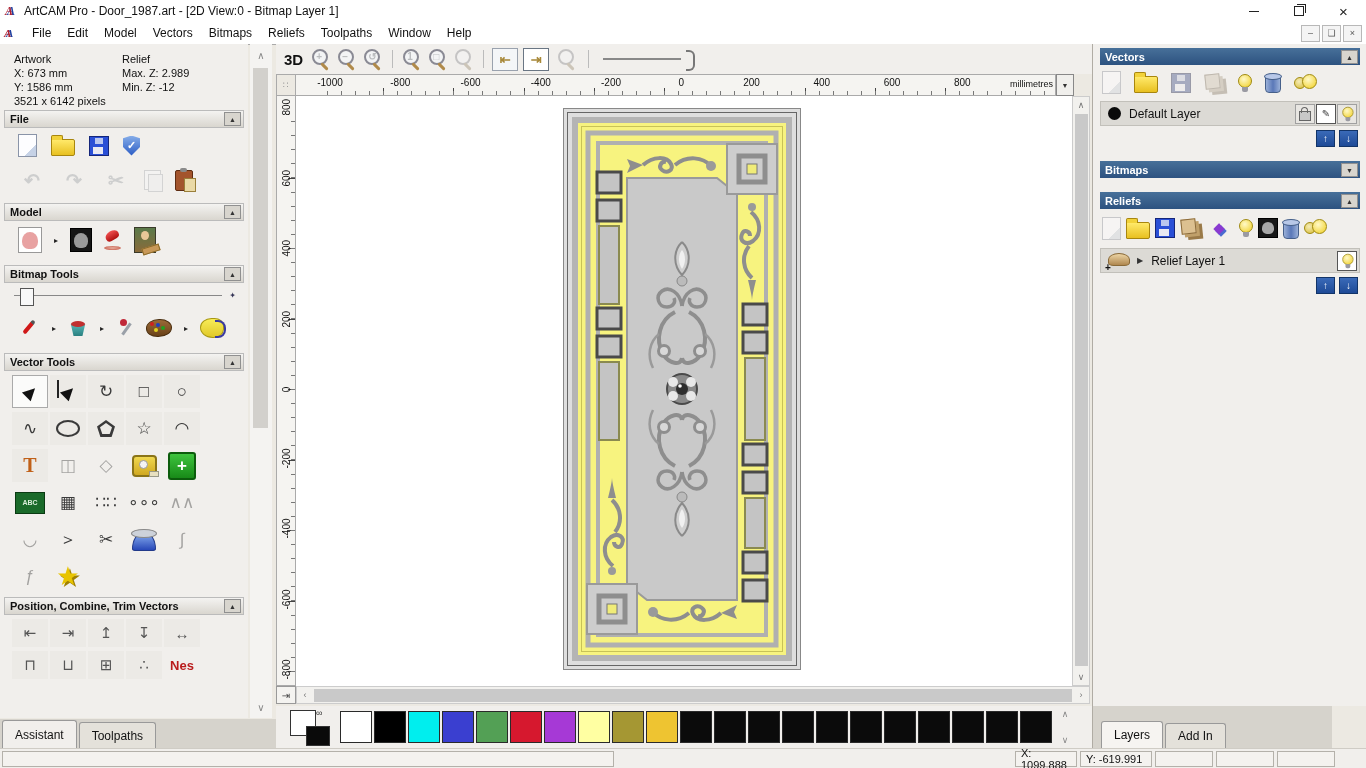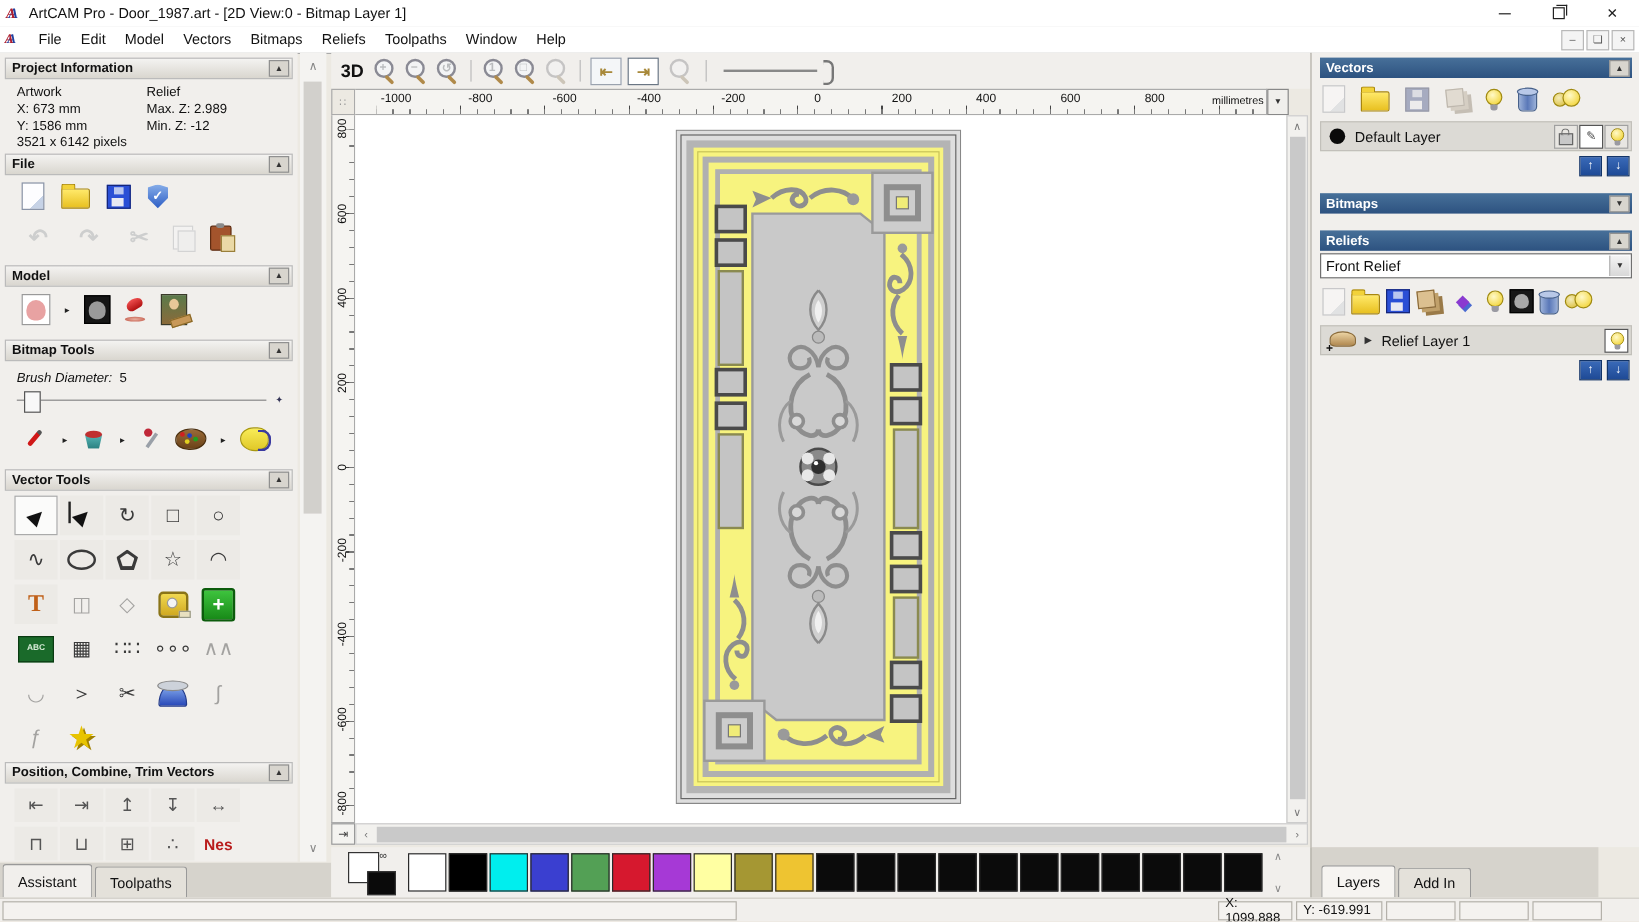--- a/index.html
+++ b/index.html
@@ -224,24 +224,20 @@
       </div>
     <div class="mdibtns">
       <div class="mdibtn">–</div>
       <div class="mdibtn">❏</div>
       <div class="mdibtn">×</div>
     </div>
   </div>
 
   <div id="leftpanel">
     <div style="padding:4px 4px 0 4px;">
-      <div class="sec-h">
-        <span>Project Information</span>
-        <span class="cbt up"></span>
-      </div>
       <div class="pi-grid">
         <div class="pi-row">
             <span class="pi-col1 b">Artwork</span>
             <span class="pi-col2 b">Relief</span>
           </div>
         <div class="pi-row">
             <span class="pi-col1">X: 673 mm</span>
             <span class="pi-col2">Max. Z: 2.989</span>
           </div>
         <div class="pi-row">
@@ -279,24 +275,20 @@
           <div class="ic ic-sketch"></div>
           <div class="ic ic-fly">▸</div>
           <div class="ic ic-sketchdark"></div>
           <div class="ic ic-lamp"></div>
           <div class="ic ic-mona"></div>
         </div>
 
       <div class="sec-h" style="margin-top:8px;">
         <span>Bitmap Tools</span>
         <span class="cbt up"></span>
-      </div>
-      <div class="brushline">
-        <span class="b" style="font-style:italic">Brush Diameter:</span>
-        <span style="margin-left:6px">5</span>
       </div>
       <div class="slider">
         <div class="track"></div>
         <div class="handle"></div>
         <div class="spark">✦</div>
       </div>
       <div class="icrow tight" style="padding-top:10px">
           <div class="ic ic-brush"></div>
           <div class="ic ic-fly">▸</div>
           <div class="ic ic-bucket"></div>
@@ -603,24 +595,20 @@
 
       <div class="bh" style="margin-top:14px">
         <span>Bitmaps</span>
         <span class="cbt dn"></span>
       </div>
 
       <div class="bh" style="margin-top:14px">
         <span>Reliefs</span>
         <span class="cbt up"></span>
       </div>
-      <div class="dropdown">
-        <span>Front Relief</span>
-        <span class="da">▼</span>
-      </div>
       <div class="rp-icons tight">
           <div class="ic ic-page dim"></div>
           <div class="ic ic-folder"></div>
           <div class="ic ic-floppy"></div>
           <div class="ic ic-stack"></div>
           <div class="ic ic-diamond">◆</div>
           <div class="ic ic-bulb"></div>
           <div class="ic ic-teddy"></div>
           <div class="ic ic-trash"></div>
           <div class="ic ic-bulb2"></div>

